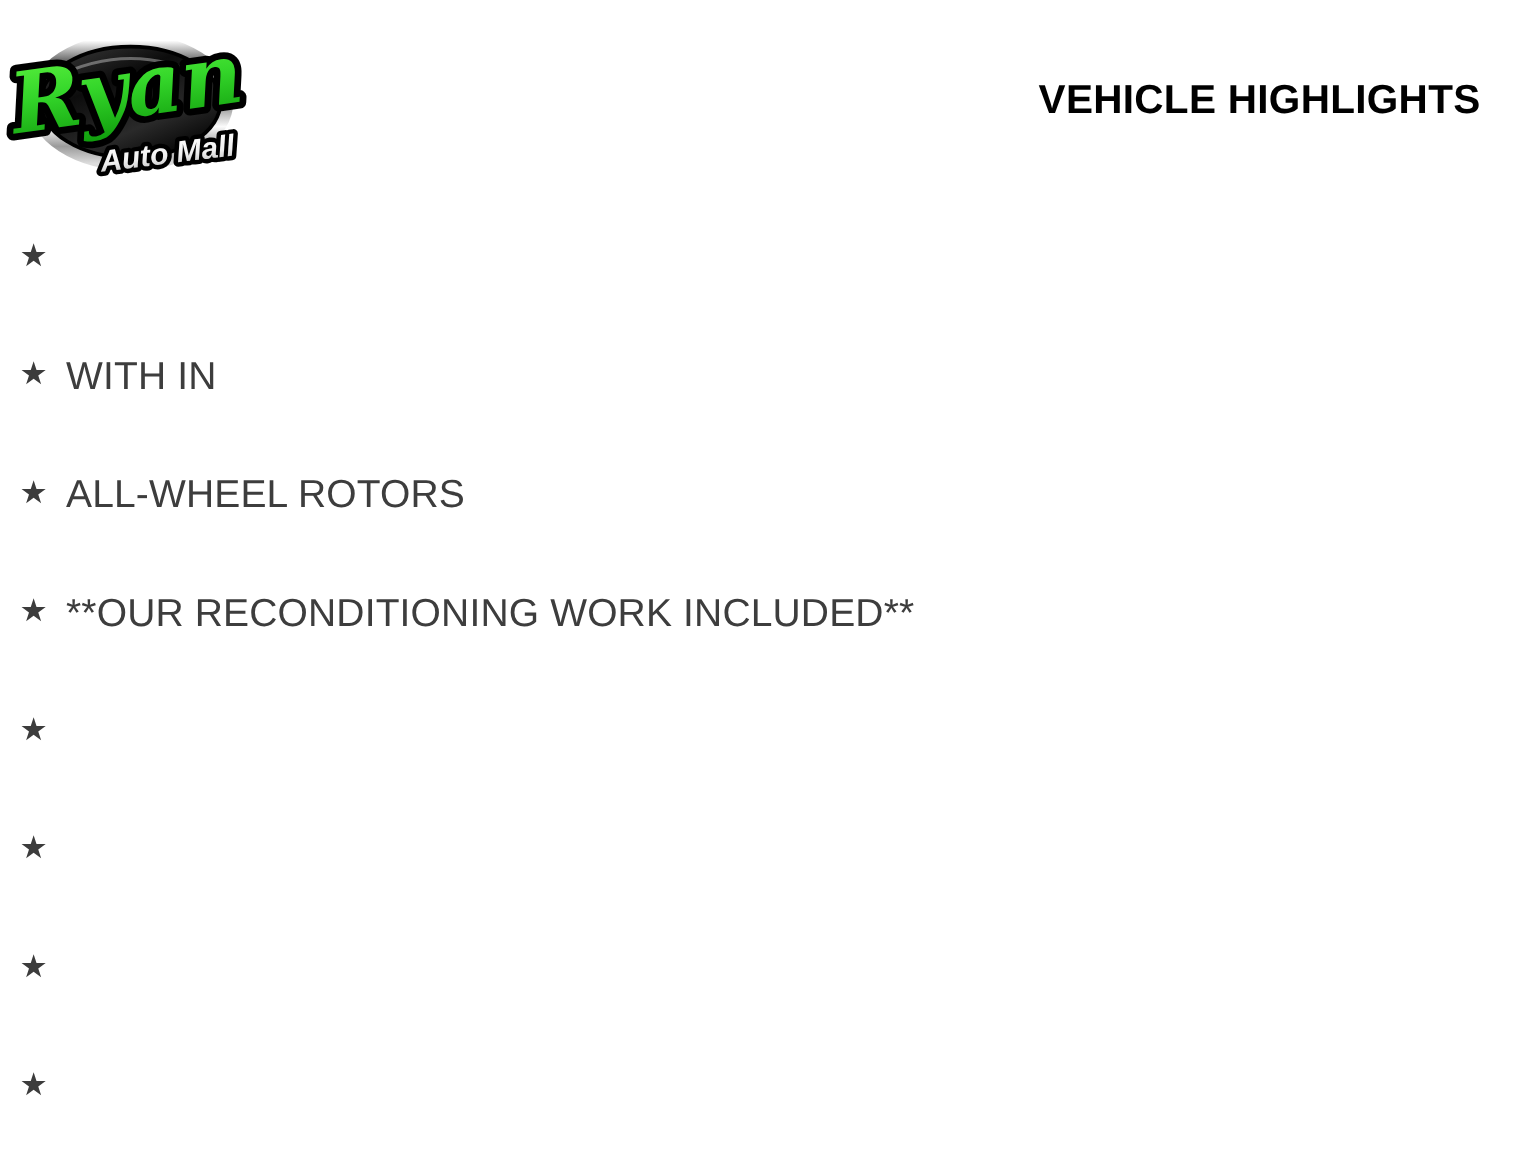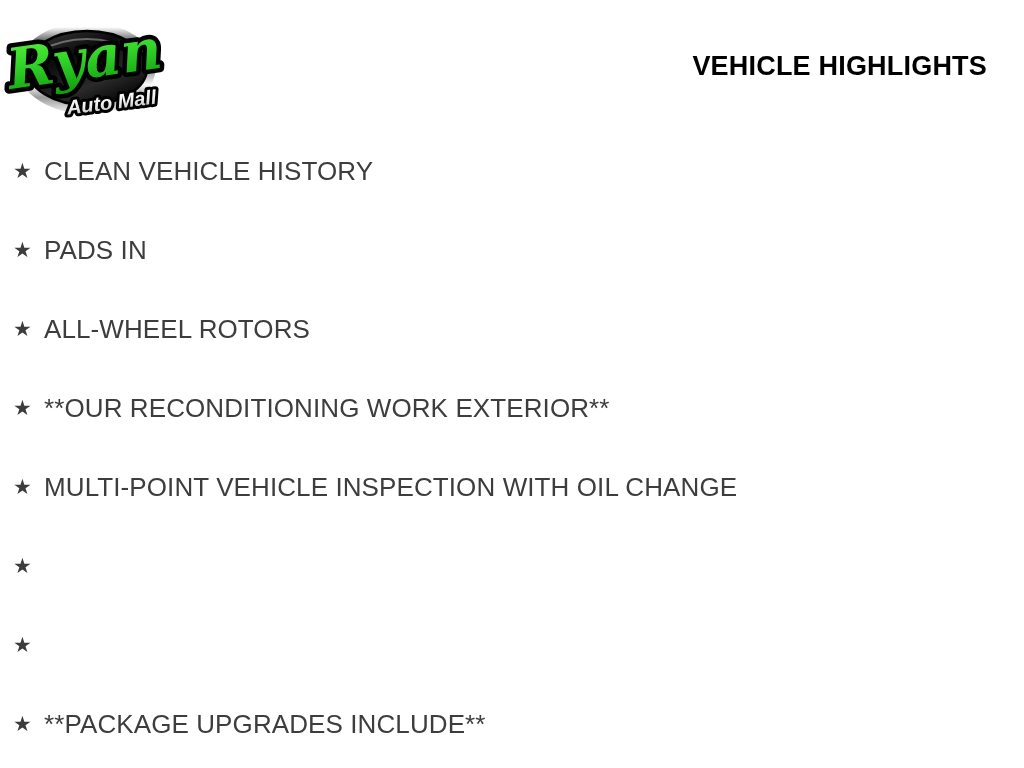--- a/index.html
+++ b/index.html
@@ -152,51 +152,48 @@
     </div>
 
     <div class="page-title">VEHICLE HIGHLIGHTS</div>
 
   </div>
 
   <ul class="highlights">
 
     <li class="highlight-item">
       <span class="bullet-star">★</span>
-      <span class="highlight-text">CLEAN VEHICLE HISTORY</span>
     </li>
 
     <li class="highlight-item">
       <span class="bullet-star">★</span>
-      <span class="highlight-text">PADS IN</span>
+      <span class="highlight-text">WITH IN</span>
     </li>
 
     <li class="highlight-item">
       <span class="bullet-star">★</span>
       <span class="highlight-text">ALL-WHEEL ROTORS</span>
     </li>
 
     <li class="highlight-item">
       <span class="bullet-star">★</span>
-      <span class="highlight-text">**OUR RECONDITIONING WORK EXTERIOR**</span>
-    </li>
-
-    <li class="highlight-item">
-      <span class="bullet-star">★</span>
-      <span class="highlight-text">MULTI-POINT VEHICLE INSPECTION WITH OIL CHANGE</span>
+      <span class="highlight-text">**OUR RECONDITIONING WORK INCLUDED**</span>
     </li>
 
     <li class="highlight-item">
       <span class="bullet-star">★</span>
     </li>
 
     <li class="highlight-item">
       <span class="bullet-star">★</span>
     </li>
 
     <li class="highlight-item">
       <span class="bullet-star">★</span>
-      <span class="highlight-text">**PACKAGE UPGRADES INCLUDE**</span>
+    </li>
+
+    <li class="highlight-item">
+      <span class="bullet-star">★</span>
     </li>
 
   </ul>
 
 </div>
 
 </body></html>

